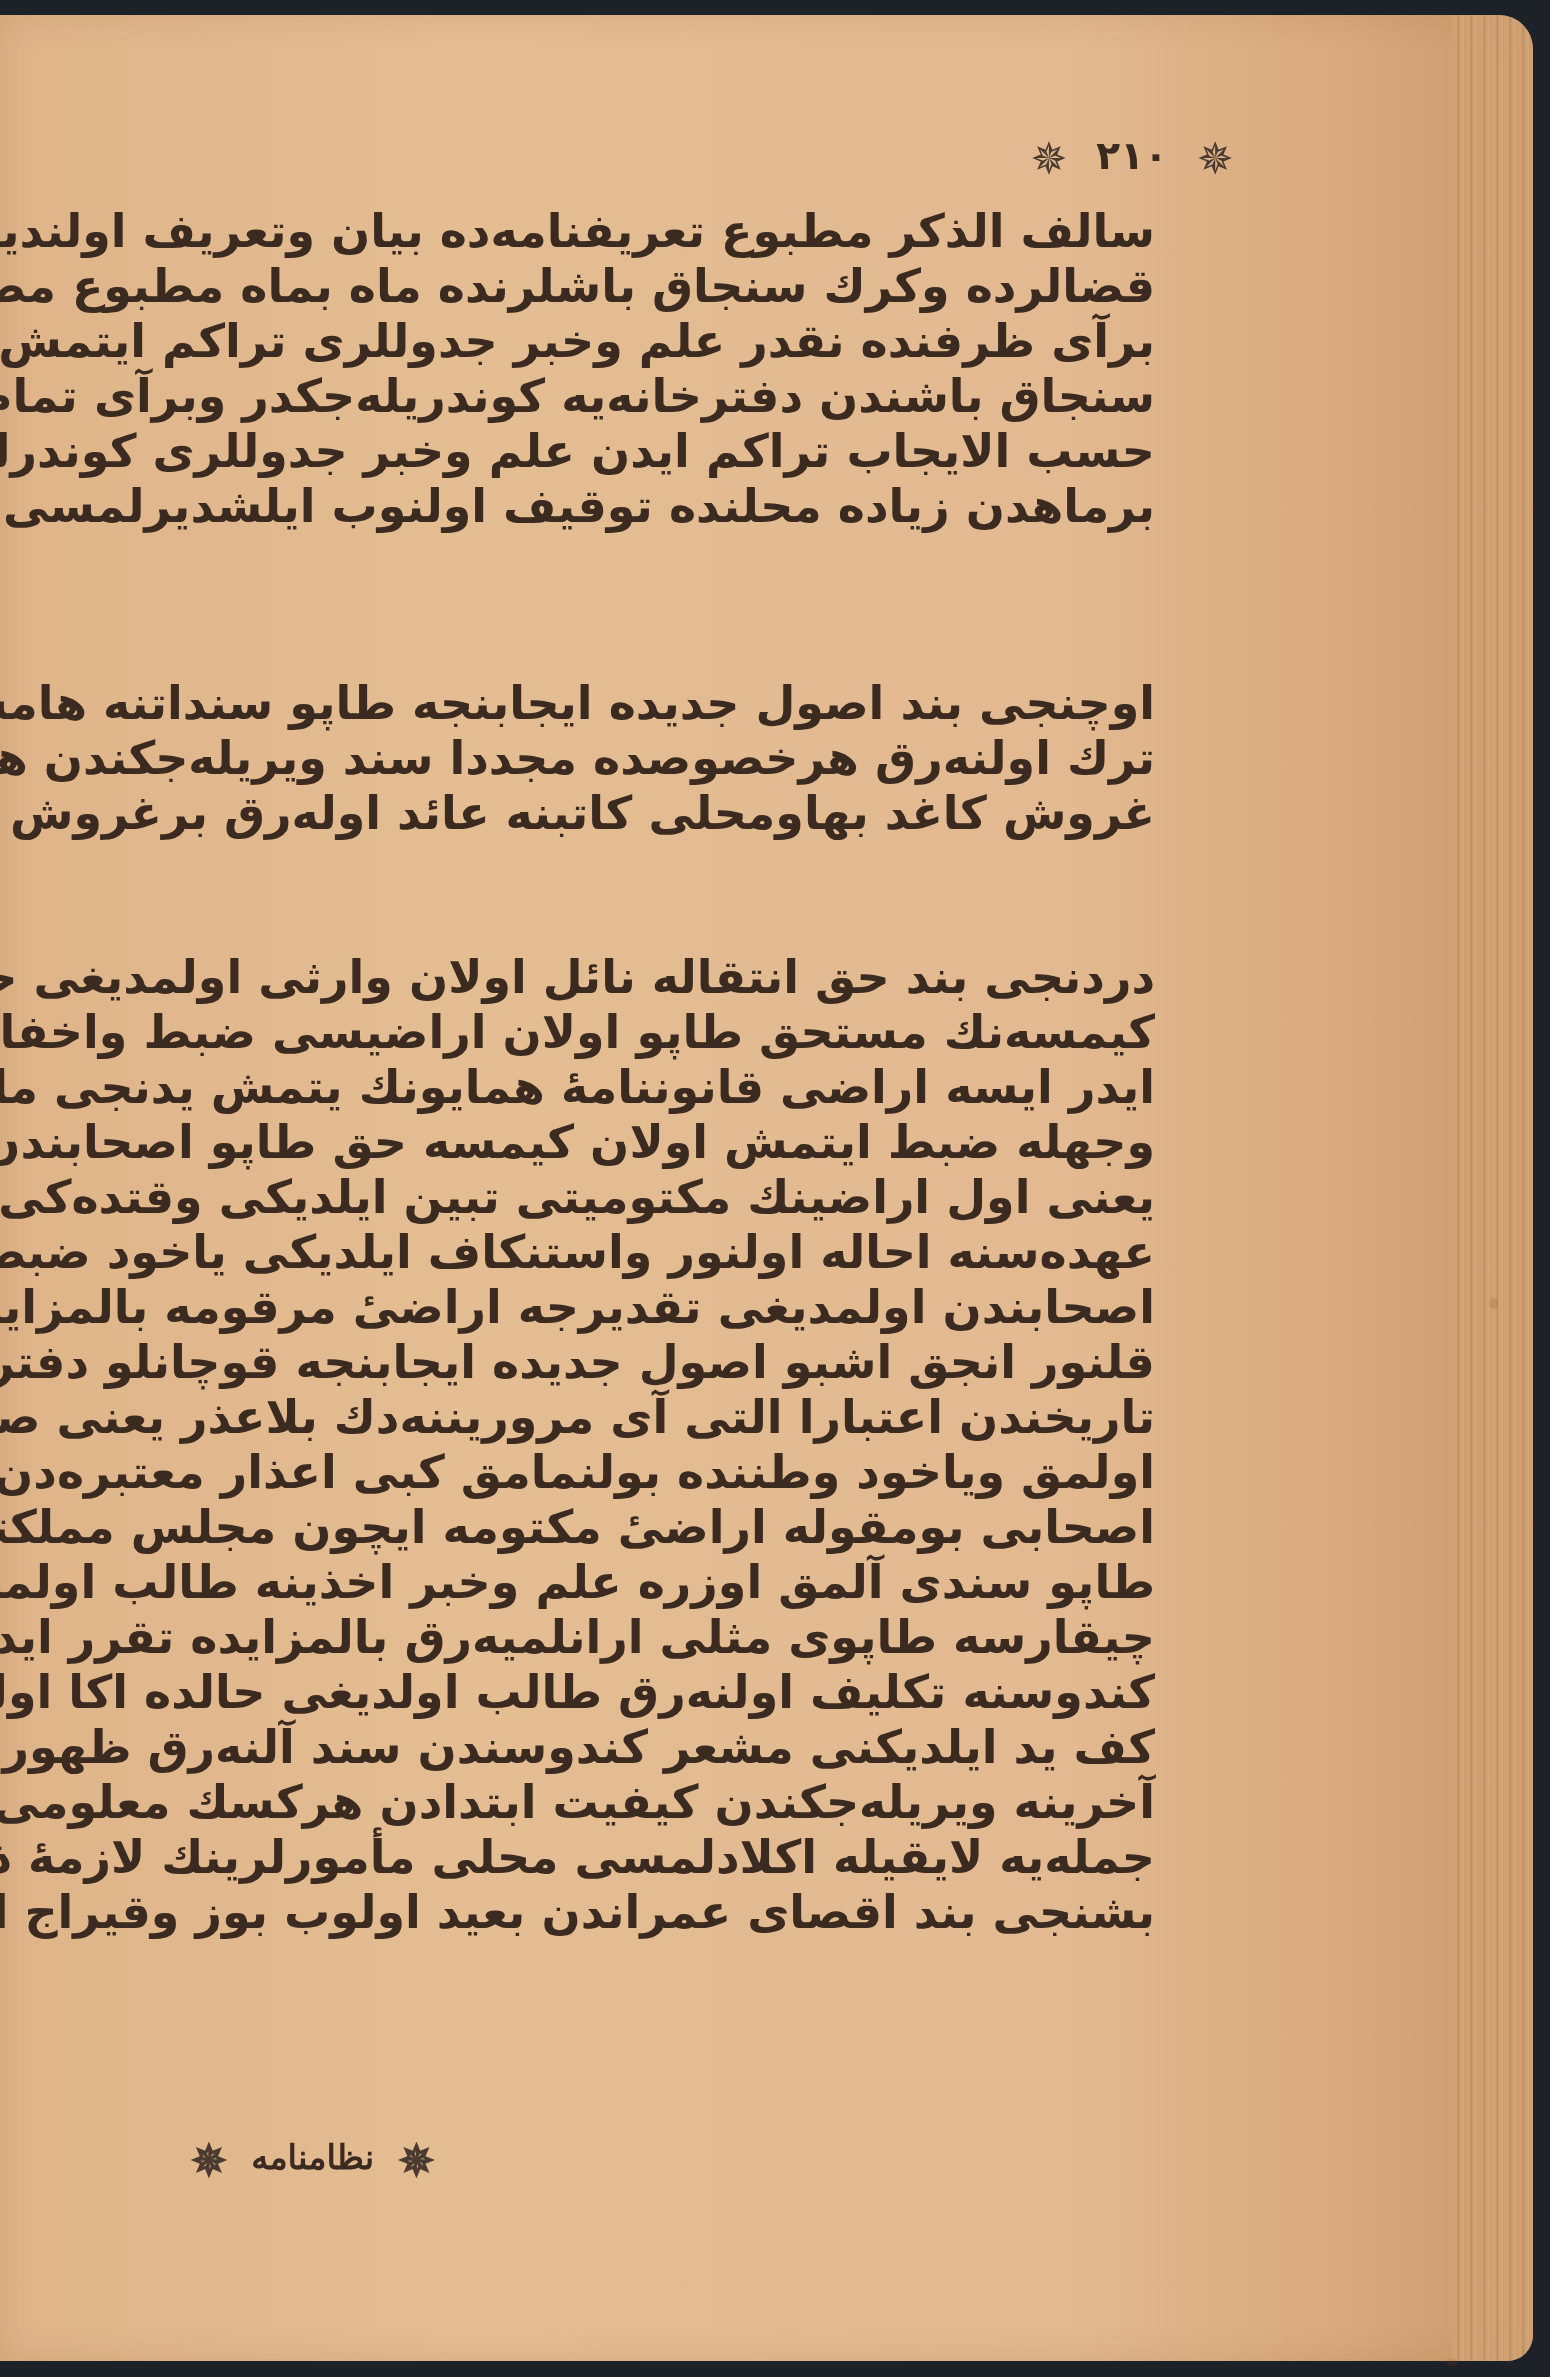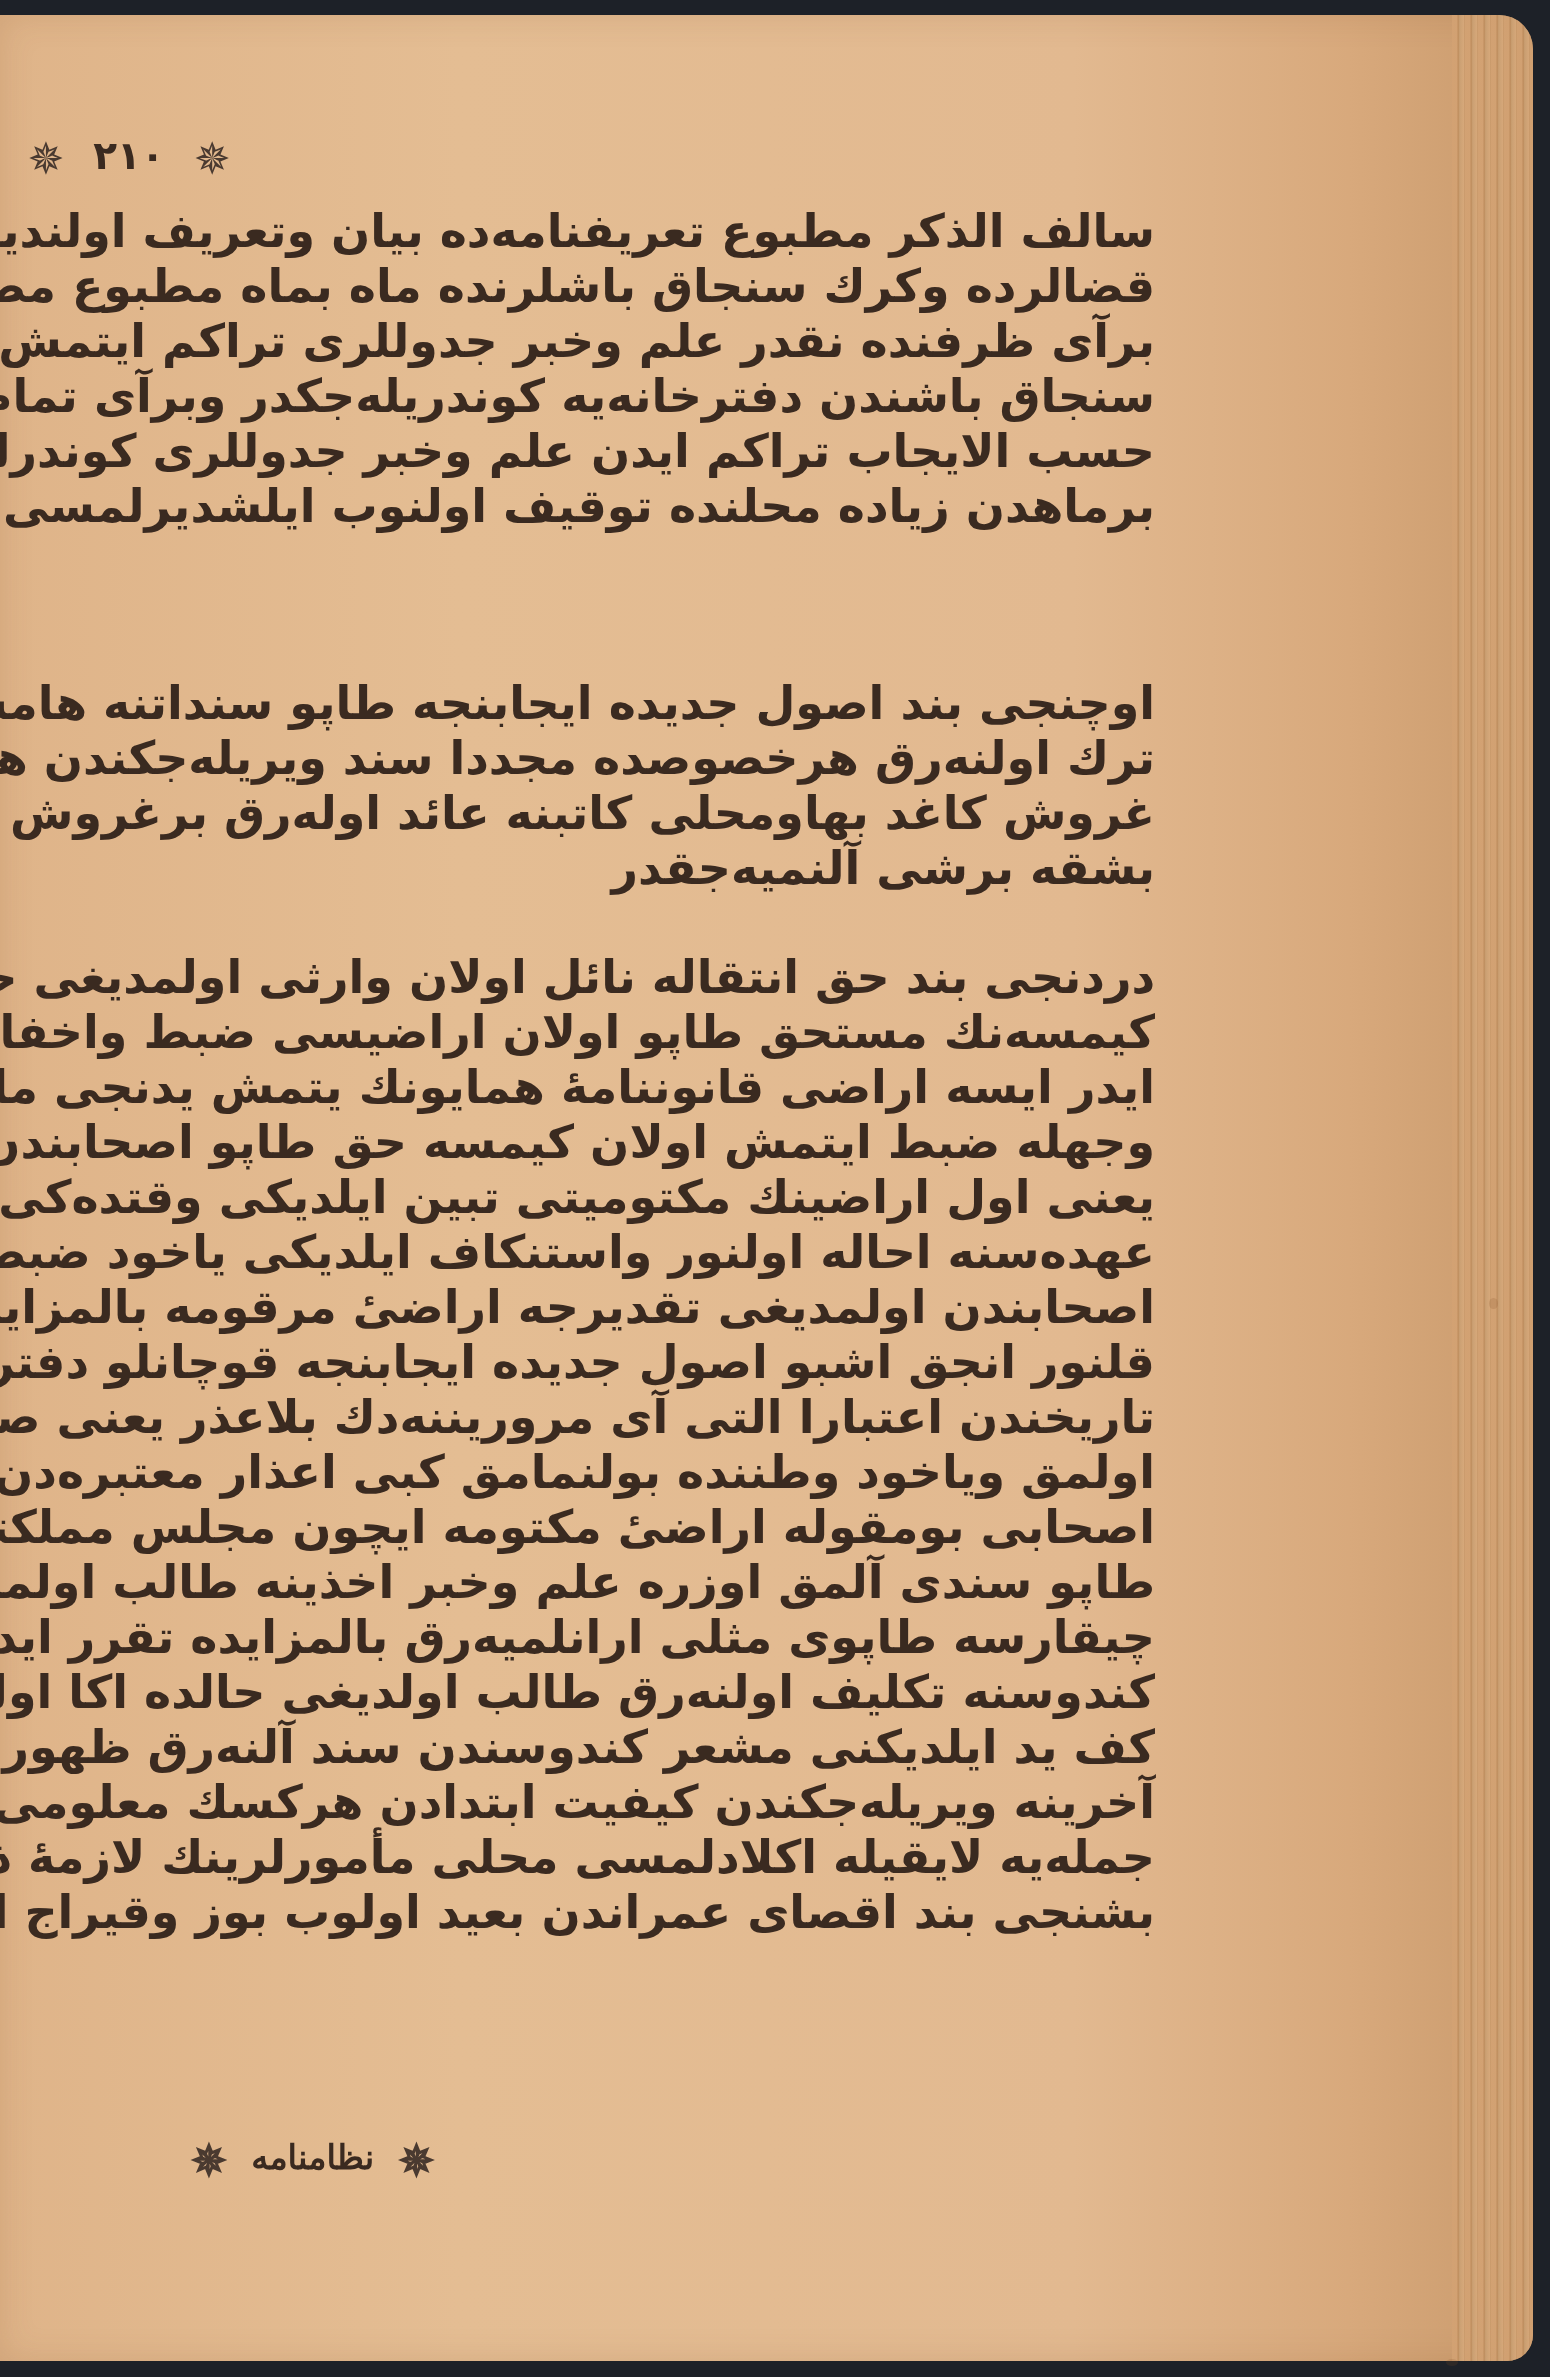--- a/index.html
+++ b/index.html
@@ -60,23 +60,23 @@
     white-space: nowrap;
     text-align: justify;
     text-align-last: justify;
   }
   .line.last {
     text-align-last: right;
   }
   .header {
     position: absolute;
     top: 133px;
-    left: 12px;
+    left: 0;
     width: 1249px;
-    text-align: left;
+    text-align: right;
     direction: rtl;
     color: #3a2a20;
     font-family: "DejaVu Sans", sans-serif;
     font-size: 39px;
     font-weight: bold;
   }
   .ornament {
     display: inline-block;
     font-size: 44px;
     color: #4a3a30;
@@ -118,21 +118,20 @@
   <div class="line">برآی ظرفنده نقدر علم وخبر جدوللری تراکم ایتمش ایسه جمله‌سی بردن</div>
   <div class="line">سنجاق باشندن دفترخانه‌یه کوندریله‌جکدر وبرآی تمام اولمقسزین</div>
   <div class="line">حسب الایجاب تراکم ایدن علم وخبر جدوللری کوندرلمك جائز ایسه‌ده</div>
   <div class="line">برماهدن زیاده محلنده توقیف اولنوب ایلشدیرلمسی قطعا جائز اولمیه‌جقدر</div>
 </div>
 
 <div class="text-block block2">
   <div class="line">اوچنجی بند   اصول جدیده ایجابنجه طاپو سنداتنه هامش یازلمق</div>
   <div class="line">ترك اولنه‌رق هرخصوصده مجددا سند ویریله‌جکندن هرسند ایچون اوچر</div>
   <div class="line">غروش کاغد بهاومحلی کاتبنه عائد اوله‌رق برغروش دخی کاتبیه آلنوب</div>
-  <div class="line last">بشقه برشی آلنمیه‌جقدر</div>
 </div>
 
 <div class="text-block block3">
   <div class="line">دردنجی بند   حق انتقاله نائل اولان وارثی اولمدیغی حالده وفات ایدن</div>
   <div class="line">کیمسه‌نك مستحق طاپو اولان اراضیسی ضبط واخفا اولندیغی تبین وتحقق</div>
   <div class="line">ایدر ایسه اراضی قانوننامهٔ همایونك یتمش یدنجی ماده‌سنده بیان اولندیغی</div>
   <div class="line">وجهله ضبط ایتمش اولان کیمسه حق طاپو اصحابندن ایسه اول وقتده‌کی</div>
   <div class="line">یعنی اول اراضینك مکتومیتی تبین ایلدیکی وقتده‌کی طاپوی مثلی ایله</div>
   <div class="line">عهده‌سنه احاله اولنور واستنکاف ایلدیکی یاخود ضبط ایدن کیمسه حق طاپو</div>
   <div class="line">اصحابندن اولمدیغی تقدیرجه اراضیٔ مرقومه بالمزایده طالبنه تفویض</div>

